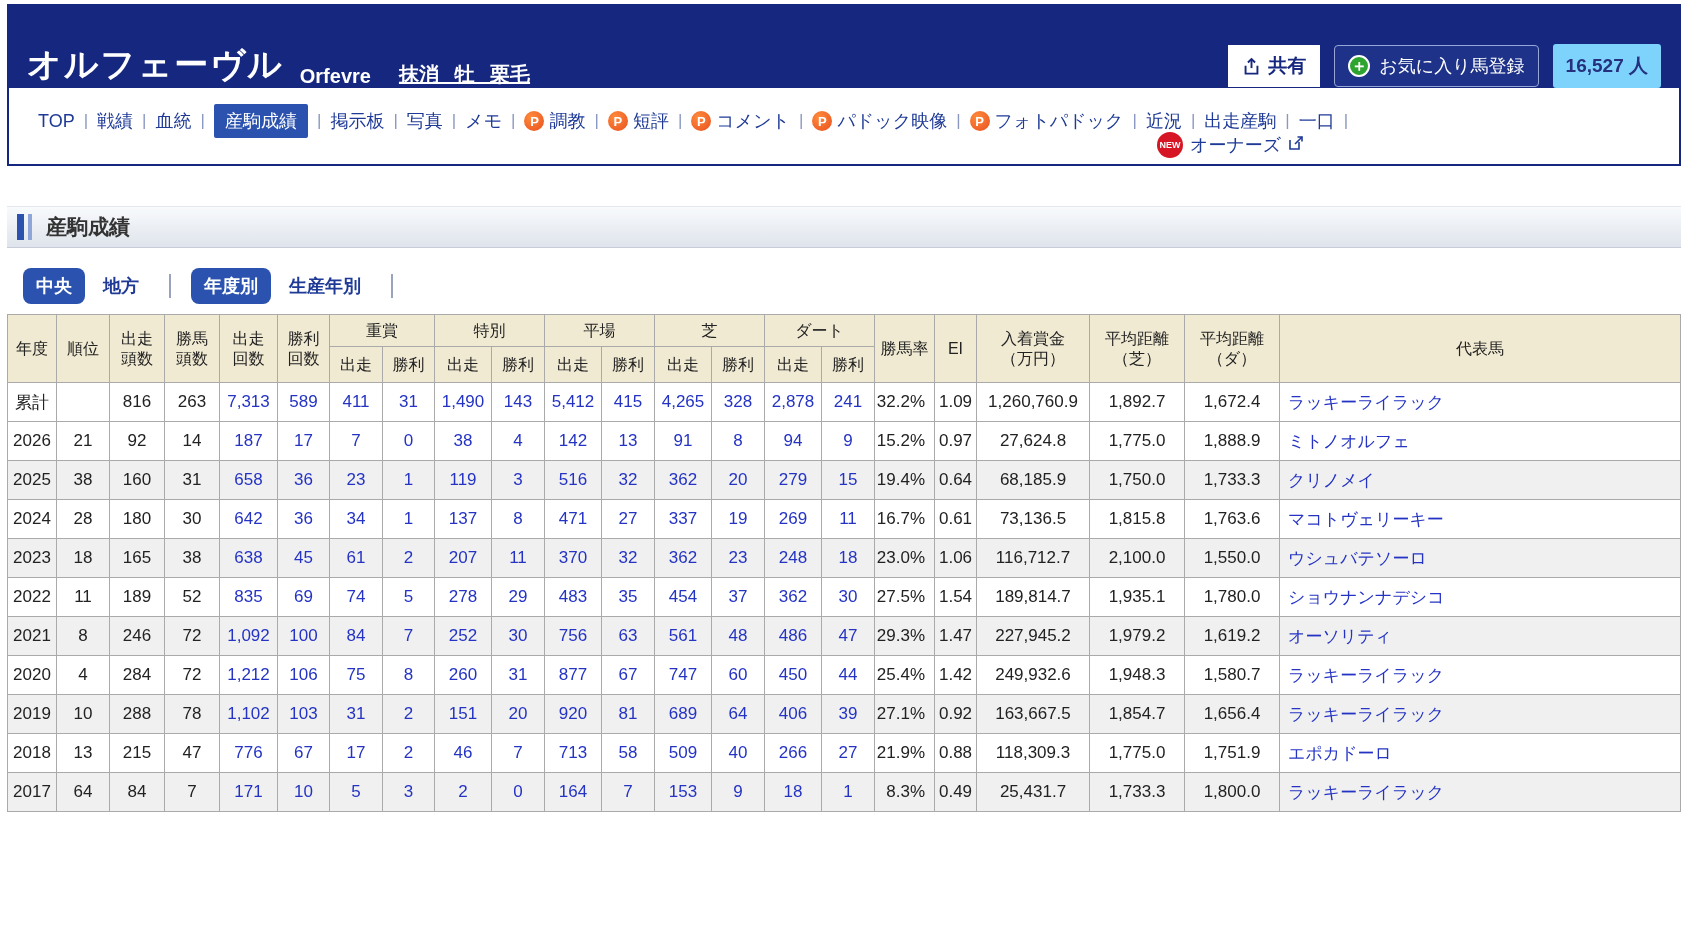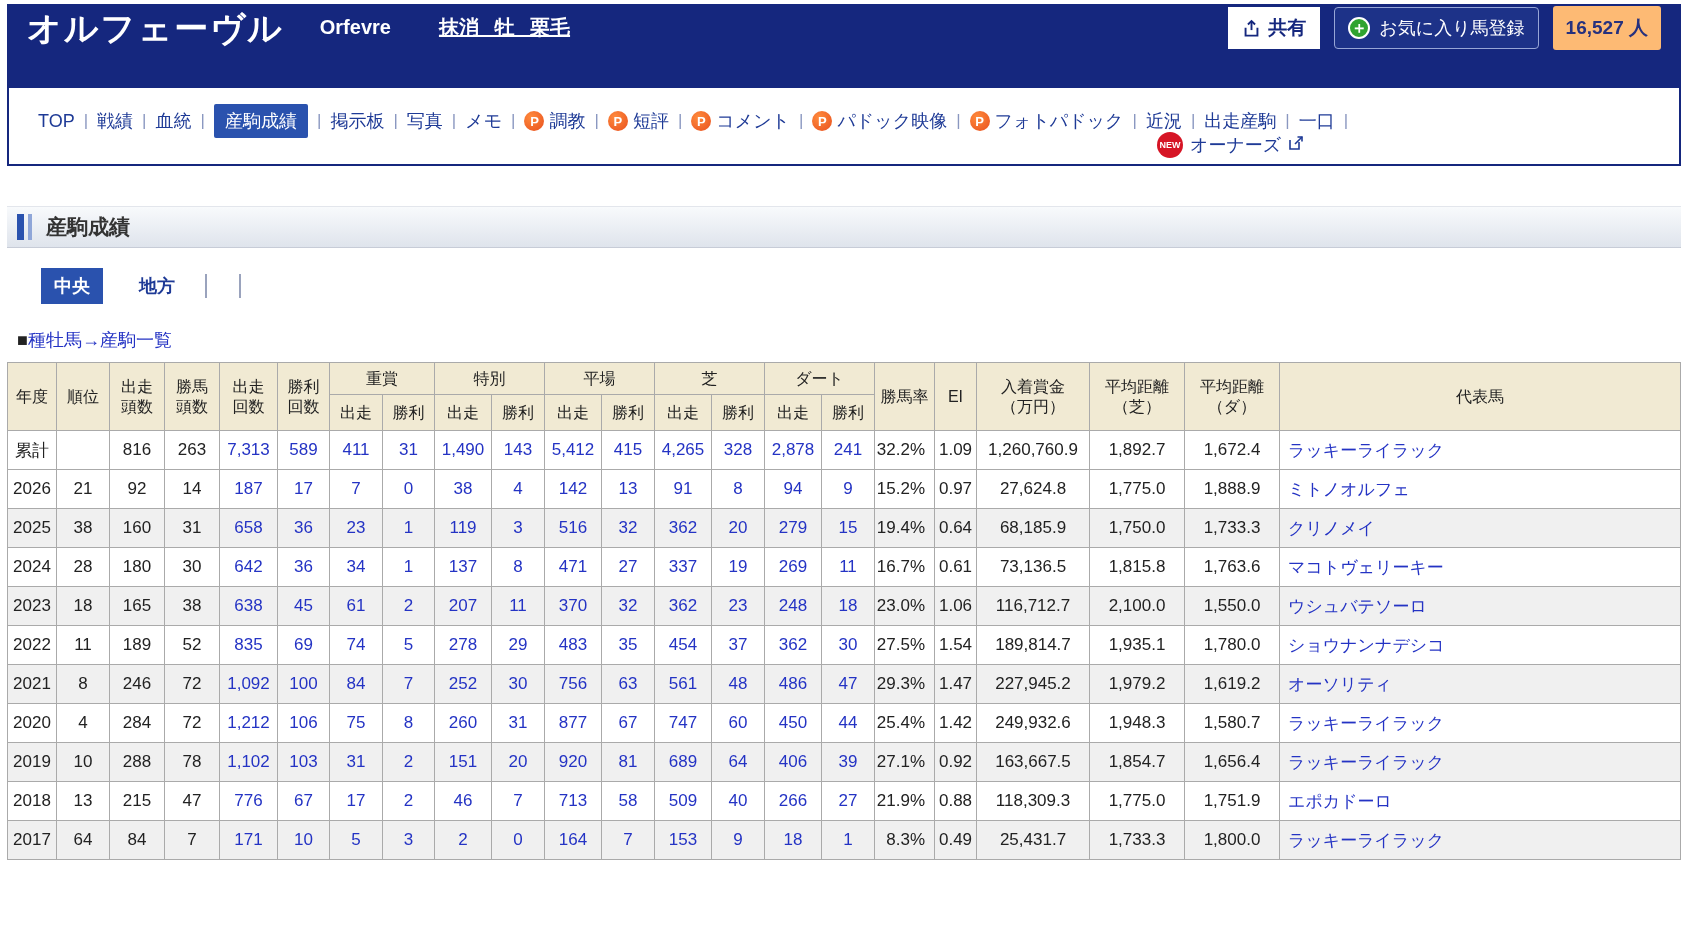--- a/index.html
+++ b/index.html
@@ -20,42 +20,42 @@
   body{
     width:1688px;height:932px;overflow:hidden;
     font-family:"Liberation Sans","DejaVu Sans",sans-serif;
     color:#222;
   }
   .page{padding:4px 7px;}
 
   
   .header-block{border:2px solid var(--navy);}
   .topbar{
-    background:var(--navy);height:82px;display:flex;align-items:flex-start;
-    padding:0 18px;color:#fff;gap:20px;
+    background:var(--navy);height:82px;display:flex;align-items:flex-end;
+    padding:0 18px;color:#fff;
   }
   .horse-title{font-size:34px;font-weight:bold;letter-spacing:2px;}
   .horse-roman{font-size:20px;font-weight:bold;margin-left:16px;margin-top:10px;}
   .horse-tags{font-size:20px;font-weight:bold;margin-left:28px;margin-top:8px;word-spacing:10px;text-decoration:underline;}
   .topbar-right{margin-left:auto;display:flex;align-items:center;gap:14px;}
   .share-btn{
     background:#fff;color:var(--navy);font-size:19px;font-weight:bold;
     padding:8px 14px;border-radius:0;display:flex;align-items:center;gap:7px;cursor:pointer;
   }
   .fav-btn{
     background:#1d3288;border:1px solid #97a6d6;border-radius:4px;color:#fff;
     font-size:18px;padding:8px 13px;display:flex;align-items:center;gap:9px;cursor:pointer;
   }
   .fav-icon{
     width:22px;height:22px;border-radius:50%;background:var(--favorite-green);
     color:#fff;display:flex;align-items:center;justify-content:center;
     font-weight:bold;font-size:16px;border:2px solid #fff;line-height:1;
   }
   .count-box{
-    background:#fdba74;border-radius:3px;color:#26317e;font-size:19px;
+    background:#7dd3fc;border-radius:3px;color:#26317e;font-size:19px;
     padding:9px 13px;font-weight:bold;white-space:nowrap;
   }
 
   
   .navbar{background:#fff;position:relative;padding:16px 20px 8px;height:76px;}
   .nav-items{display:flex;align-items:center;font-size:18px;white-space:nowrap;}
   .nav-item{
     color:var(--nav-blue);margin:0 9px;cursor:pointer;display:inline-flex;
     align-items:center;gap:5px;white-space:nowrap;
   }
@@ -86,21 +86,21 @@
   }
   .accent-a{width:7px;height:26px;background:var(--accent-blue);margin-right:4px;}
   .accent-b{width:4px;height:26px;background:#8fa6d8;margin-right:14px;}
   .section-title{font-size:21px;font-weight:bold;color:#333;}
 
   
   .tabs-row{display:flex;align-items:center;margin:20px 0 0 12px;font-size:18px;height:36px;}
   .tab-group{display:flex;align-items:center;}
   .tab-group-3{margin-left:30px;}
   .tab{color:var(--nav-blue);font-weight:bold;margin:0 14px;cursor:pointer;white-space:nowrap;}
-  .tab.active{background:var(--accent-blue);color:#fff;padding:6px 13px;margin:0 22px;}
+  .tab.active{background:var(--accent-blue);color:#fff;padding:6px 13px;margin:0 4px;border-radius:8px;}
   .tab-divider{width:2px;height:24px;background:#9aa3bd;margin:0 16px;}
 
   
   .sire-link{margin:24px 0 0 10px;font-size:18px;}
   .sire-prefix{color:#222;}
   .sire-anchor{color:var(--link-blue);cursor:pointer;}
 
   
   table{
     border-collapse:collapse;width:1674px;table-layout:fixed;margin-top:10px;
@@ -235,26 +235,27 @@
     <span class="accent-b"></span>
     <span class="section-title">産駒成績</span>
   </div>
 
   <div class="tabs-row">
       <div class="tab-group tab-group-1">
         <span class="tab active">中央</span>
         <span class="tab">地方</span>
       </div>
       <span class="tab-divider"></span>
+      <div class="tab-group tab-group-2">
+        <span class="tab active">年度別</span>
+        <span class="tab">生産年別</span>
+      </div>
       <span class="tab-divider"></span>
     </div>
 
-  <div class="sire-link">
-    <span class="sire-prefix">■</span><span class="sire-anchor">種牡馬→産駒一覧</span>
-  </div>
 
   <table>
     <colgroup>
         <col style="width: 49px;">
         <col style="width: 53px;">
         <col style="width: 55px;">
         <col style="width: 55px;">
         <col style="width: 58px;">
         <col style="width: 52px;">
         <col style="width: 53px;">

